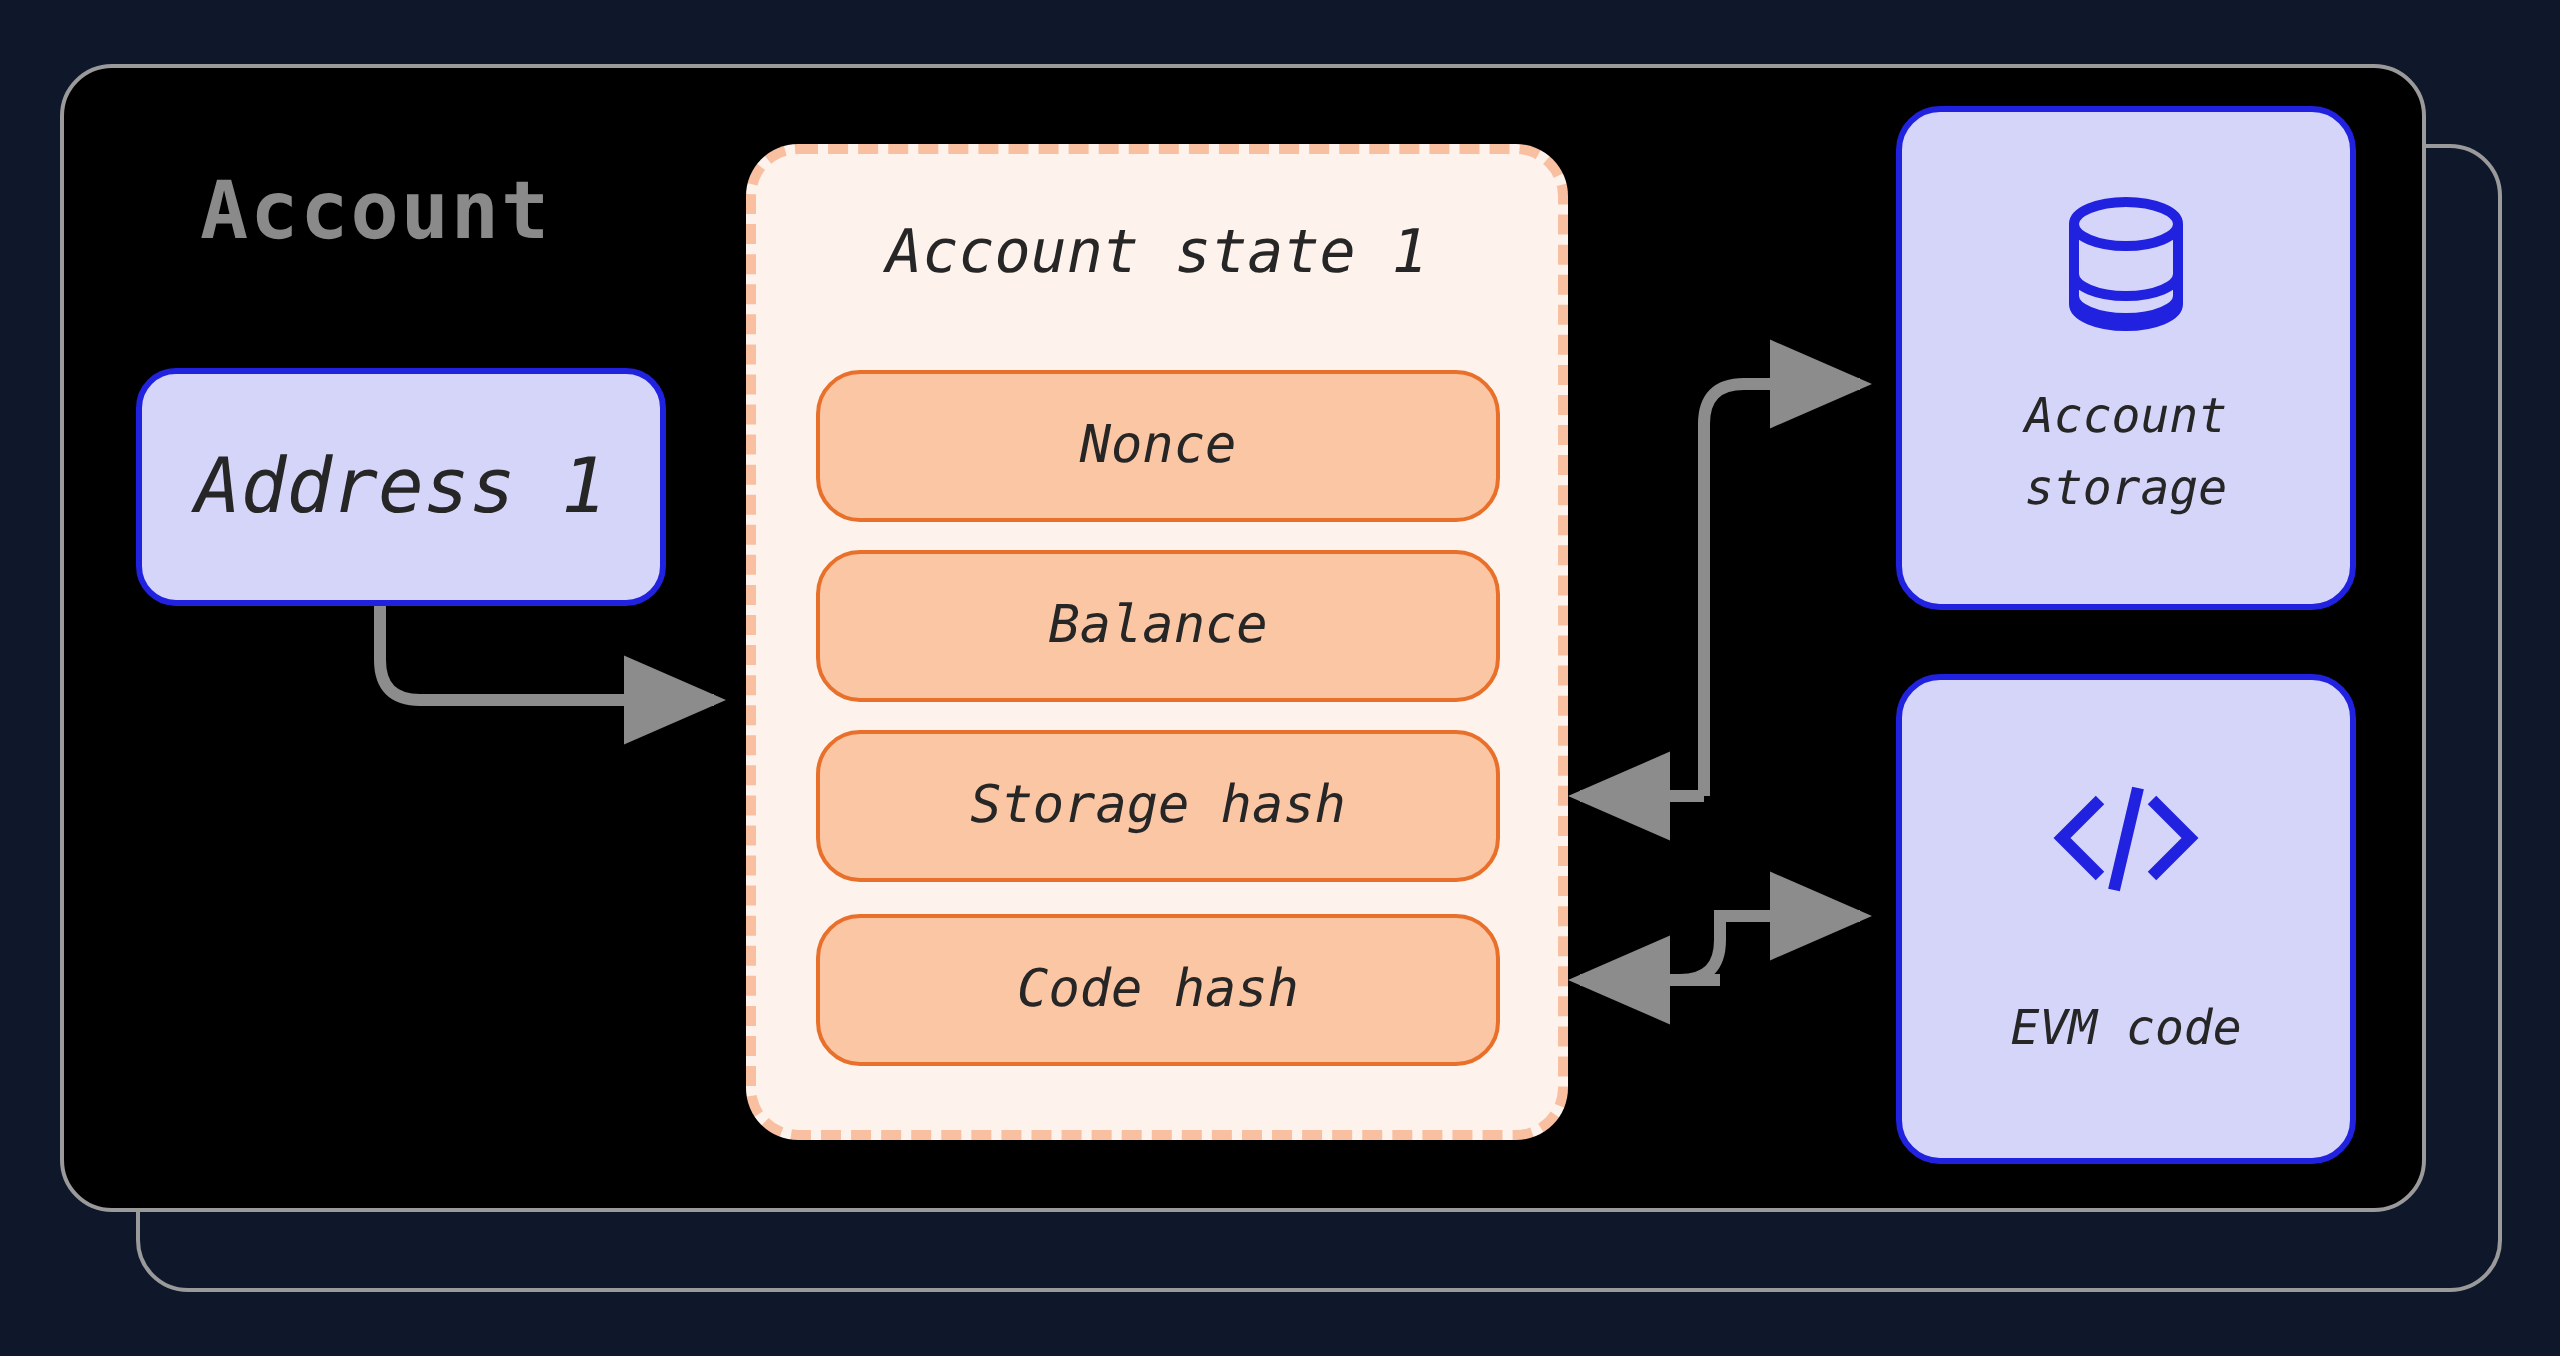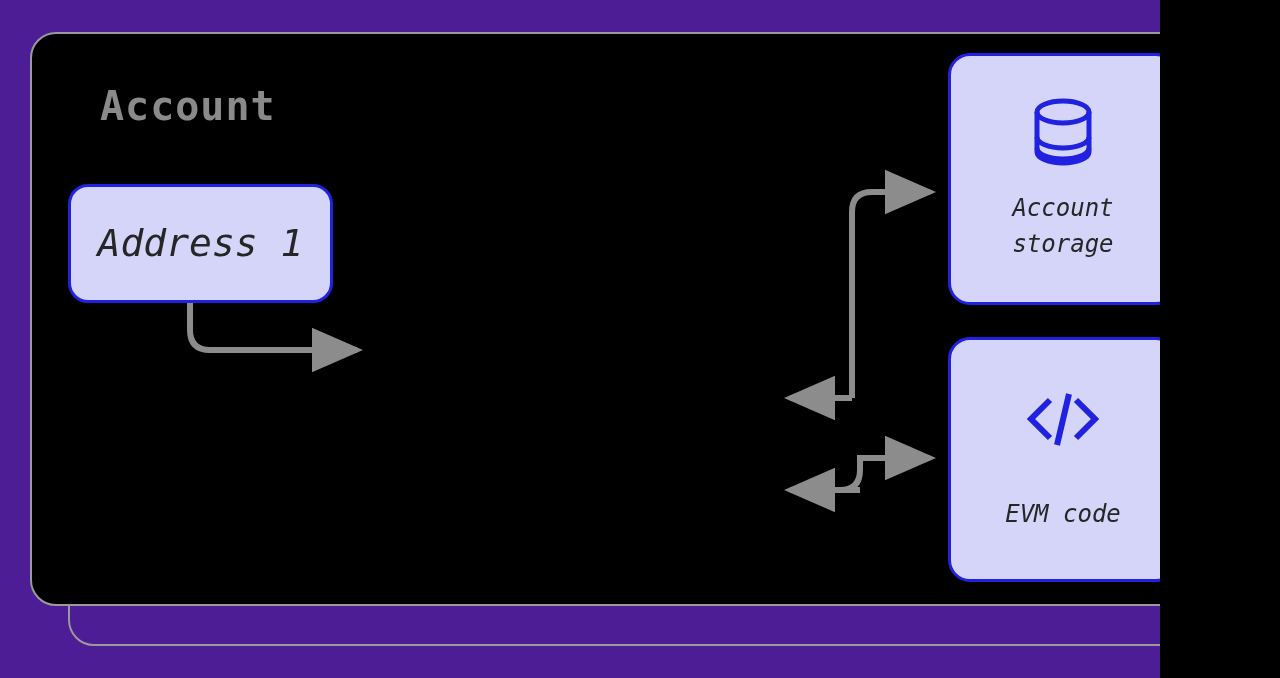--- a/index.html
+++ b/index.html
@@ -1,16 +1,16 @@
 <!DOCTYPE html>
 <html><head>
 <meta charset="utf-8">
 <style>
   html,body{margin:0;padding:0;background:#000;}
-  #stage{position:relative;width:1160px;height:678px;background:#4c1d95;overflow:hidden;
+  #stage{position:relative;width:1280px;height:678px;background:#0f172a;overflow:hidden;
          font-family:"DejaVu Sans Mono","Liberation Mono",monospace;}
   #wires{position:absolute;left:0;top:0;width:1280px;height:678px;pointer-events:none;}
   .shell{position:absolute;border:2.5px solid #9a9a9a;border-radius:26px;box-sizing:border-box;}
   .acct-title{position:absolute;left:100px;top:78px;width:230px;height:56px;
       font-size:40px;font-weight:bold;color:#8a8a8a;letter-spacing:1px;
       display:flex;align-items:center;}
   .lav{position:absolute;background:#d5d5fa;border:3px solid #2121e0;box-sizing:border-box;
        display:flex;flex-direction:column;align-items:center;justify-content:center;}
   .lav .lbl{font-style:italic;color:#262626;text-align:center;line-height:1.5;}
   #addr{left:68px;top:184px;width:265px;height:119px;border-radius:20px;}
@@ -31,20 +31,27 @@
 </head>
 <body>
 
 <div id="stage">
 
   <div class="shell" style="left:68px;top:72px;width:1183px;height:574px;"></div>
   <div class="shell" style="left:30px;top:32px;width:1183px;height:574px;background:#000;"></div>
 
   <div class="acct-title">Account</div>
 
+  <div id="state">
+    <div class="st-title">Account state 1</div>
+    <div class="field" style="top:108px;">Nonce</div>
+    <div class="field" style="top:198px;">Balance</div>
+    <div class="field" style="top:288px;">Storage hash</div>
+    <div class="field" style="top:380px;">Code hash</div>
+  </div>
 
   <div id="addr" class="lav">
     <div class="lbl">Address 1</div>
   </div>
 
   <div id="stor" class="lav">
     <span class="ico">
       <svg width="62" height="72" viewBox="0 0 62 72">
         <ellipse cx="31" cy="16" rx="26" ry="11" fill="none" stroke="#2121e0" stroke-width="5"></ellipse>
         <path d="M5 16 L5 56 A26 11 0 0 0 57 56 L57 16" fill="none" stroke="#2121e0" stroke-width="5"></path>

